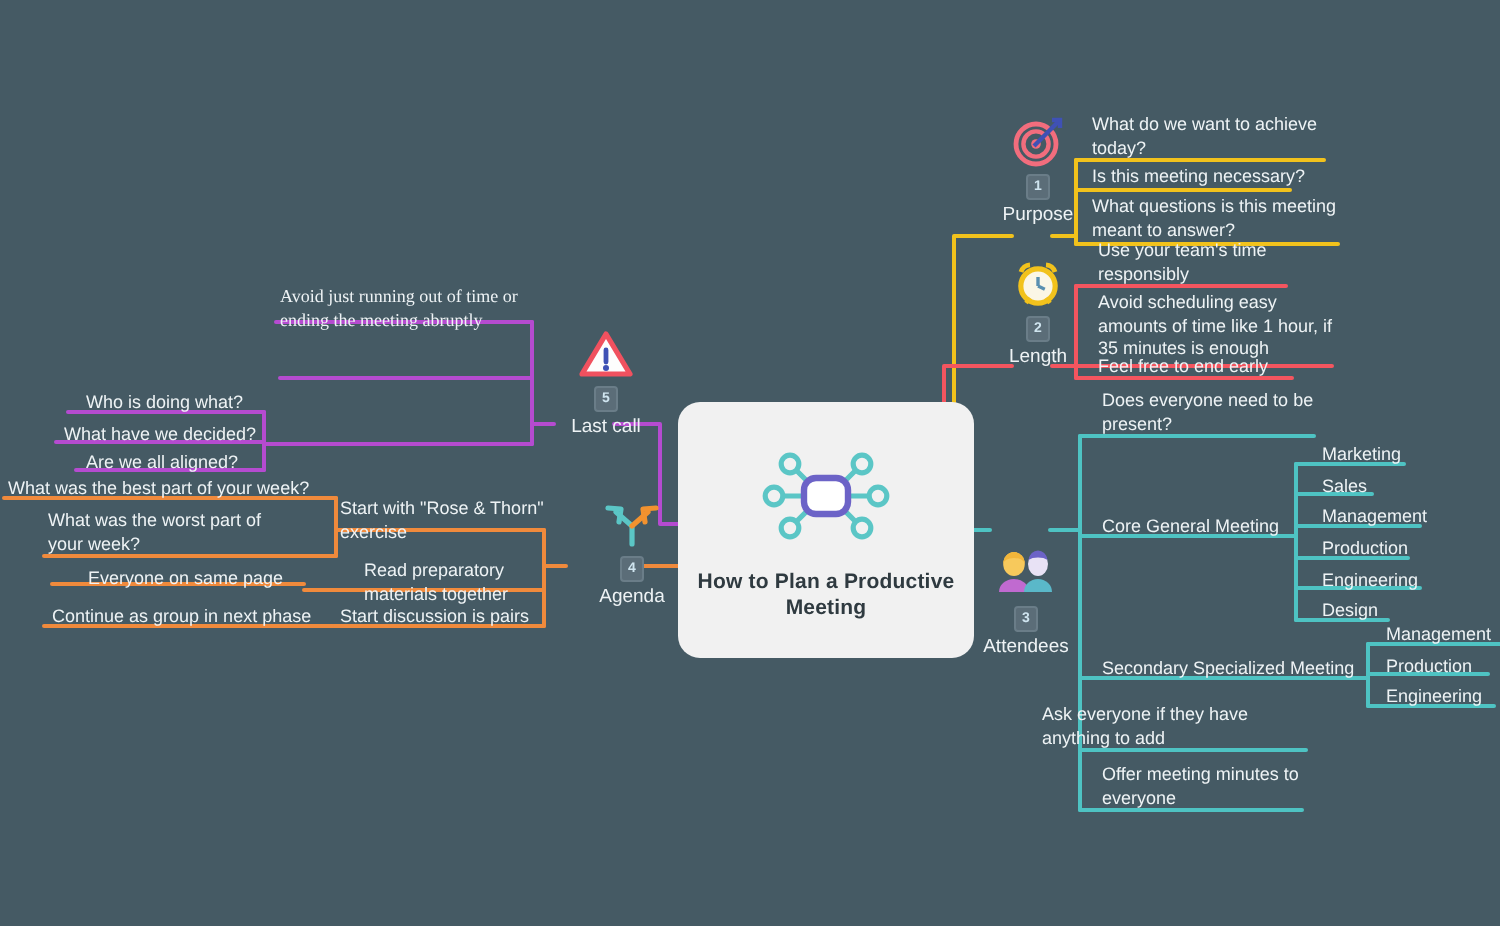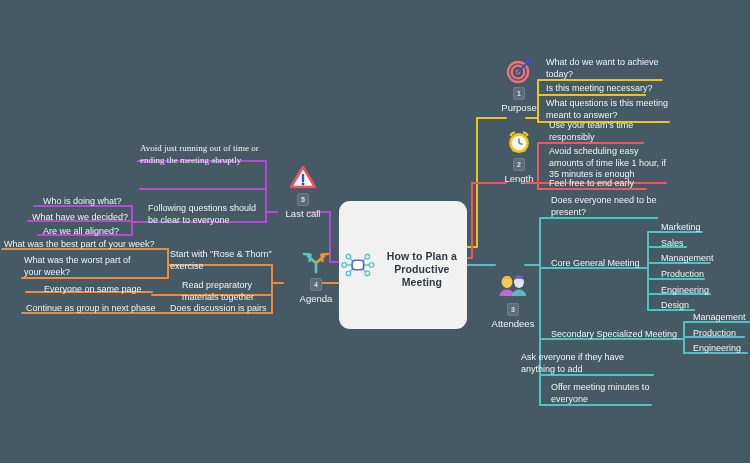--- a/index.html
+++ b/index.html
@@ -8,23 +8,23 @@
     background:#455a64;
     font-family:"Liberation Sans","DejaVu Sans",sans-serif;
     color:#e9eef0;
     position:relative;
   }
   #canvas{position:absolute;inset:0;width:750px;height:463px;}
   svg.links{position:absolute;left:0;top:0;width:750px;height:463px;pointer-events:none;}
 
   
   .center-node{
-    position:absolute;left:339px;top:201px;width:128px;height:128px;
+    position:absolute;left:339px;top:201px;width:148px;height:128px;
     background:#f1f1f1;border-radius:11px;
-    display:flex;flex-direction:row;align-items:center;justify-content:center;
+    display:flex;flex-direction:column;align-items:center;justify-content:center;
     box-sizing:border-box;
   }
   .center-label{
     color:#2f3a40;font-weight:bold;font-size:10.5px;line-height:13px;
     text-align:center;margin-top:9px;letter-spacing:.1px;
   }
   .hub-svg{display:block;}
 
   
   .branch{position:absolute;display:flex;flex-direction:column;align-items:center;width:70px;}
@@ -245,22 +245,21 @@
   <div class="leaf" style="left:521px;top:352px;width:108px;">Ask everyone if they have anything to add</div>
   <div class="leaf" style="left:551px;top:382px;width:106px;">Offer meeting minutes to everyone</div>
 
   <div class="leaf" style="left:170px;top:249px;width:104px;">Start with "Rose &amp; Thorn" exercise</div>
   <div class="leaf" style="left:4px;top:239px;">What was the best part of your week?</div>
   <div class="leaf" style="left:24px;top:255px;width:122px;">What was the worst part of your week?</div>
 
   <div class="leaf" style="left:154px;top:280px;width:100px;margin-left:28px;">Read preparatory materials together</div>
   <div class="leaf" style="left:44px;top:284px;">Everyone on same page</div>
 
-  <div class="leaf" style="left:170px;top:303px;">Does discussion is pairs</div>
+  <div class="leaf" style="left:170px;top:303px;">Start discussion is pairs</div>
   <div class="leaf" style="left:26px;top:303px;">Continue as group in next phase</div>
 
   <div class="leaf" style="left:140px;top:143px;width:124px;font-family:Liberation Serif, serif;">Avoid just running out of time or ending the meeting abruptly</div>
-  <div class="leaf" style="left:148px;top:203px;width:120px;">Following questions should be clear to everyone</div>
   <div class="leaf" style="left:43px;top:196px;">Who is doing what?</div>
   <div class="leaf" style="left:32px;top:212px;">What have we decided?</div>
   <div class="leaf" style="left:43px;top:226px;">Are we all aligned?</div>
 
 </div>
 
 </body></html>

